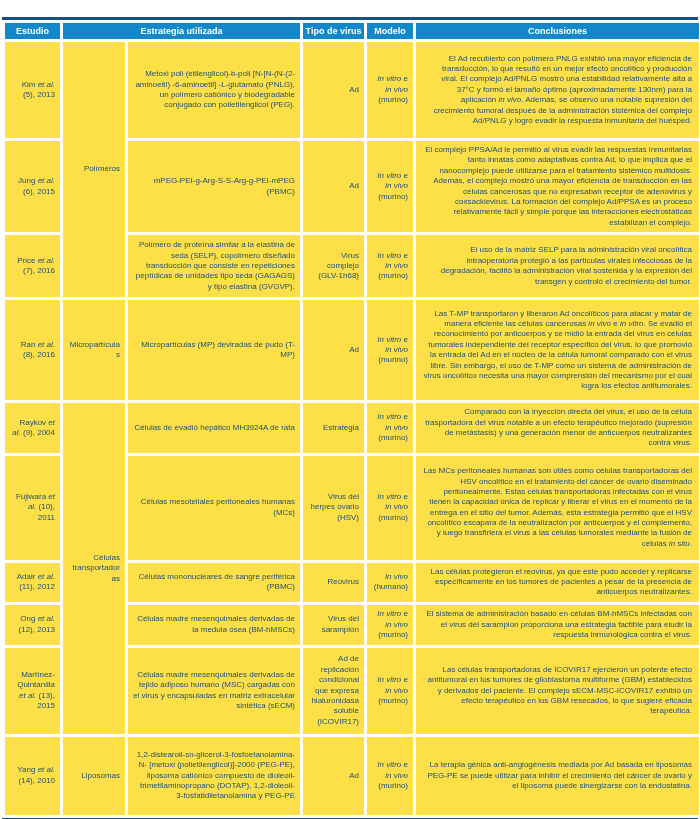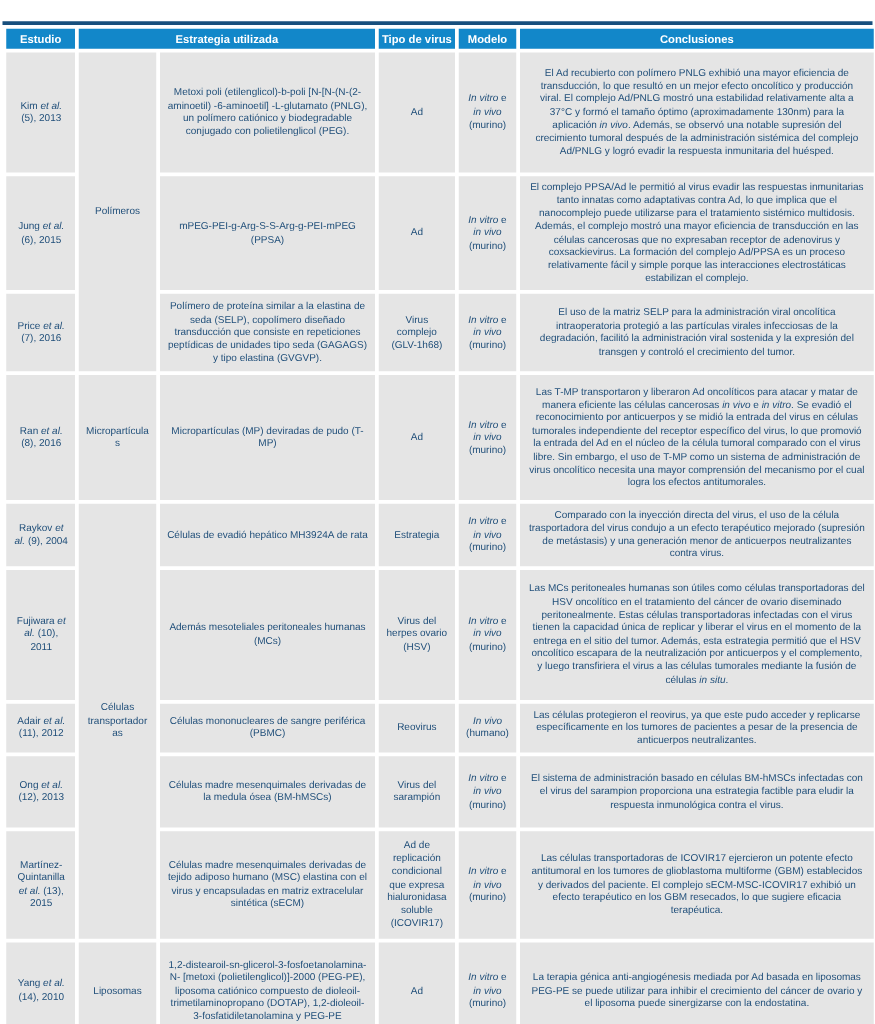--- a/index.html
+++ b/index.html
@@ -23,26 +23,26 @@
   th {
     background:#1287c9;
     color:#ffffff;
     font-size:9px;
     font-weight:bold;
     text-align:center;
     vertical-align:middle;
     padding:3px 2px;
   }
   td {
-    background:#e5e5e5;
+    background:#fde047;
     color:#1f4e79;
     font-size:8px;
     line-height:1.3;
     vertical-align:middle;
-    text-align:center;
+    text-align:right;
     padding:3px 5px;
     overflow-wrap:break-word;
   }
   td.col-study { padding-left:6px; }
   td.col-conclusions { padding:4px 7px; }
   i { font-style:italic; }
 </style>
 </head>
 <body>
 
@@ -70,21 +70,21 @@
           <tr style="height: 96px;">
             <td class="col-study">Kim <i>et al.</i> (5), 2013</td>
             <td class="col-group" rowspan="3">Polímeros</td>
             <td class="col-strategy">Metoxi poli (etilenglicol)-b-poli [N-[N-(N-(2-aminoetil) -6-aminoetil] -L-glutamato (PNLG), un polímero catiónico y biodegradable conjugado con polietilenglicol (PEG).</td>
             <td class="col-virus">Ad</td>
             <td class="col-model"><i>In vitro</i> e <i>in vivo</i> (murino)</td>
             <td class="col-conclusions">El Ad recubierto con polímero PNLG exhibió una mayor eficiencia de transducción, lo que resultó en un mejor efecto oncolítico y producción viral. El complejo Ad/PNLG mostró una estabilidad relativamente alta a 37°C y formó el tamaño óptimo (aproximadamente 130nm) para la aplicación <i>in vivo</i>. Además, se observó una notable supresión del crecimiento tumoral después de la administración sistémica del complejo Ad/PNLG y logró evadir la respuesta inmunitaria del huésped.</td>
           </tr>
           <tr style="height: 86px;">
             <td class="col-study">Jung <i>et al.</i> (6), 2015</td>
-            <td class="col-strategy">mPEG-PEI-g-Arg-S-S-Arg-g-PEI-mPEG (PPSA)</td>
+            <td class="col-strategy">mPEG-PEI-g-Arg-S-S-Arg-g-PEI-mPEG (PBMC)</td>
             <td class="col-virus">Ad</td>
             <td class="col-model"><i>In vitro</i> e <i>in vivo</i> (murino)</td>
             <td class="col-conclusions">El complejo PPSA/Ad le permitió al virus evadir las respuestas inmunitarias tanto innatas como adaptativas contra Ad, lo que implica que el nanocomplejo puede utilizarse para el tratamiento sistémico multidosis. Además, el complejo mostró una mayor eficiencia de transducción en las células cancerosas que no expresaban receptor de adenovirus y coxsackievirus. La formación del complejo Ad/PPSA es un proceso relativamente fácil y simple porque las interacciones electrostáticas estabilizan el complejo.</td>
           </tr>
           <tr style="height: 62px;">
             <td class="col-study">Price <i>et al.</i> (7), 2016</td>
             <td class="col-strategy">Polímero de proteína similar a la elastina de seda (SELP), copolímero diseñado transducción que consiste en repeticiones peptídicas de unidades tipo seda (GAGAGS) y tipo elastina (GVGVP).</td>
             <td class="col-virus">Virus complejo (GLV-1h68)</td>
             <td class="col-model"><i>In vitro</i> e <i>in vivo</i> (murino)</td>
             <td class="col-conclusions">El uso de la matriz SELP para la administración viral oncolítica intraoperatoria protegió a las partículas virales infecciosas de la degradación, facilitó la administración viral sostenida y la expresión del transgen y controló el crecimiento del tumor.</td>
@@ -96,46 +96,46 @@
             <td class="col-virus">Ad</td>
             <td class="col-model"><i>In vitro</i> e <i>in vivo</i> (murino)</td>
             <td class="col-conclusions">Las T-MP transportaron y liberaron Ad oncolíticos para atacar y matar de manera eficiente las células cancerosas <i>in vivo</i> e <i>in vitro</i>. Se evadió el reconocimiento por anticuerpos y se midió la entrada del virus en células tumorales independiente del receptor específico del virus, lo que promovió la entrada del Ad en el núcleo de la célula tumoral comparado con el virus libre. Sin embargo, el uso de T-MP como un sistema de administración de virus oncolítico necesita una mayor comprensión del mecanismo por el cual logra los efectos antitumorales.</td>
           </tr>
           <tr style="height: 42px;">
             <td class="col-study">Raykov <i>et al.</i> (9), 2004</td>
             <td class="col-group" rowspan="5">Células transportadoras</td>
             <td class="col-strategy">Células de evadió hepático MH3924A de rata</td>
             <td class="col-virus">Estrategia</td>
             <td class="col-model"><i>In vitro</i> e <i>in vivo</i> (murino)</td>
-            <td class="col-conclusions">Comparado con la inyección directa del virus, el uso de la célula trasportadora del virus condujo a un efecto terapéutico mejorado (supresión de metástasis) y una generación menor de anticuerpos neutralizantes contra virus.</td>
+            <td class="col-conclusions">Comparado con la inyección directa del virus, el uso de la célula trasportadora del virus notable a un efecto terapéutico mejorado (supresión de metástasis) y una generación menor de anticuerpos neutralizantes contra virus.</td>
           </tr>
           <tr style="height: 104px;">
             <td class="col-study">Fujiwara <i>et al.</i> (10), 2011</td>
-            <td class="col-strategy">Además mesoteliales peritoneales humanas (MCs)</td>
+            <td class="col-strategy">Células mesoteliales peritoneales humanas (MCs)</td>
             <td class="col-virus">Virus del herpes ovario (HSV)</td>
             <td class="col-model"><i>In vitro</i> e <i>in vivo</i> (murino)</td>
             <td class="col-conclusions">Las MCs peritoneales humanas son útiles como células transportadoras del HSV oncolítico en el tratamiento del cáncer de ovario diseminado peritonealmente. Estas células transportadoras infectadas con el virus tienen la capacidad única de replicar y liberar el virus en el momento de la entrega en el sitio del tumor. Además, esta estrategia permitió que el HSV oncolítico escapara de la neutralización por anticuerpos y el complemento, y luego transfiriera el virus a las células tumorales mediante la fusión de células <i>in situ</i>.</td>
           </tr>
           <tr style="height: 32px;">
             <td class="col-study">Adair <i>et al.</i> (11), 2012</td>
             <td class="col-strategy">Células mononucleares de sangre periférica (PBMC)</td>
             <td class="col-virus">Reovirus</td>
             <td class="col-model"><i>In vivo</i> (humano)</td>
             <td class="col-conclusions">Las células protegieron el reovirus, ya que este pudo acceder y replicarse específicamente en los tumores de pacientes a pesar de la presencia de anticuerpos neutralizantes.</td>
           </tr>
-          <tr style="height: 57px;">
+          <tr style="height: 40px;">
             <td class="col-study">Ong <i>et al.</i> (12), 2013</td>
             <td class="col-strategy">Células madre mesenquimales derivadas de la medula ósea (BM-hMSCs)</td>
             <td class="col-virus">Virus del sarampión</td>
             <td class="col-model"><i>In vitro</i> e <i>in vivo</i> (murino)</td>
             <td class="col-conclusions">El sistema de administración basado en células BM-hMSCs infectadas con el virus del sarampion proporciona una estrategia factible para eludir la respuesta inmunológica contra el virus.</td>
           </tr>
           <tr style="height: 86px;">
             <td class="col-study">Martínez-Quintanilla <i>et al.</i> (13), 2015</td>
-            <td class="col-strategy">Células madre mesenquimales derivadas de tejido adiposo humano (MSC) elastina con el virus y encapsuladas en matriz extracelular sintética (sECM)</td>
+            <td class="col-strategy">Células madre mesenquimales derivadas de tejido adiposo humano (MSC) cargadas con el virus y encapsuladas en matriz extracelular sintética (sECM)</td>
             <td class="col-virus">Ad de replicación condicional que expresa hialuronidasa soluble (ICOVIR17)</td>
             <td class="col-model"><i>In vitro</i> e <i>in vivo</i> (murino)</td>
             <td class="col-conclusions">Las células transportadoras de ICOVIR17 ejercieron un potente efecto antitumoral en los tumores de glioblastoma multiforme (GBM) establecidos y derivados del paciente. El complejo sECM-MSC-ICOVIR17 exhibió un efecto terapéutico en los GBM resecados, lo que sugiere eficacia terapéutica.</td>
           </tr>
           <tr style="height: 78px;">
             <td class="col-study">Yang <i>et al.</i> (14), 2010</td>
             <td class="col-group" rowspan="1">Liposomas</td>
             <td class="col-strategy">1,2-distearoil-sn-glicerol-3-fosfoetanolamina-N- [metoxi (polietilenglicol)]-2000 (PEG-PE), liposoma catiónico compuesto de dioleoil-trimetilaminopropano (DOTAP), 1,2-dioleoil-3-fosfatidiletanolamina y PEG-PE</td>
             <td class="col-virus">Ad</td>
             <td class="col-model"><i>In vitro</i> e <i>in vivo</i> (murino)</td>

